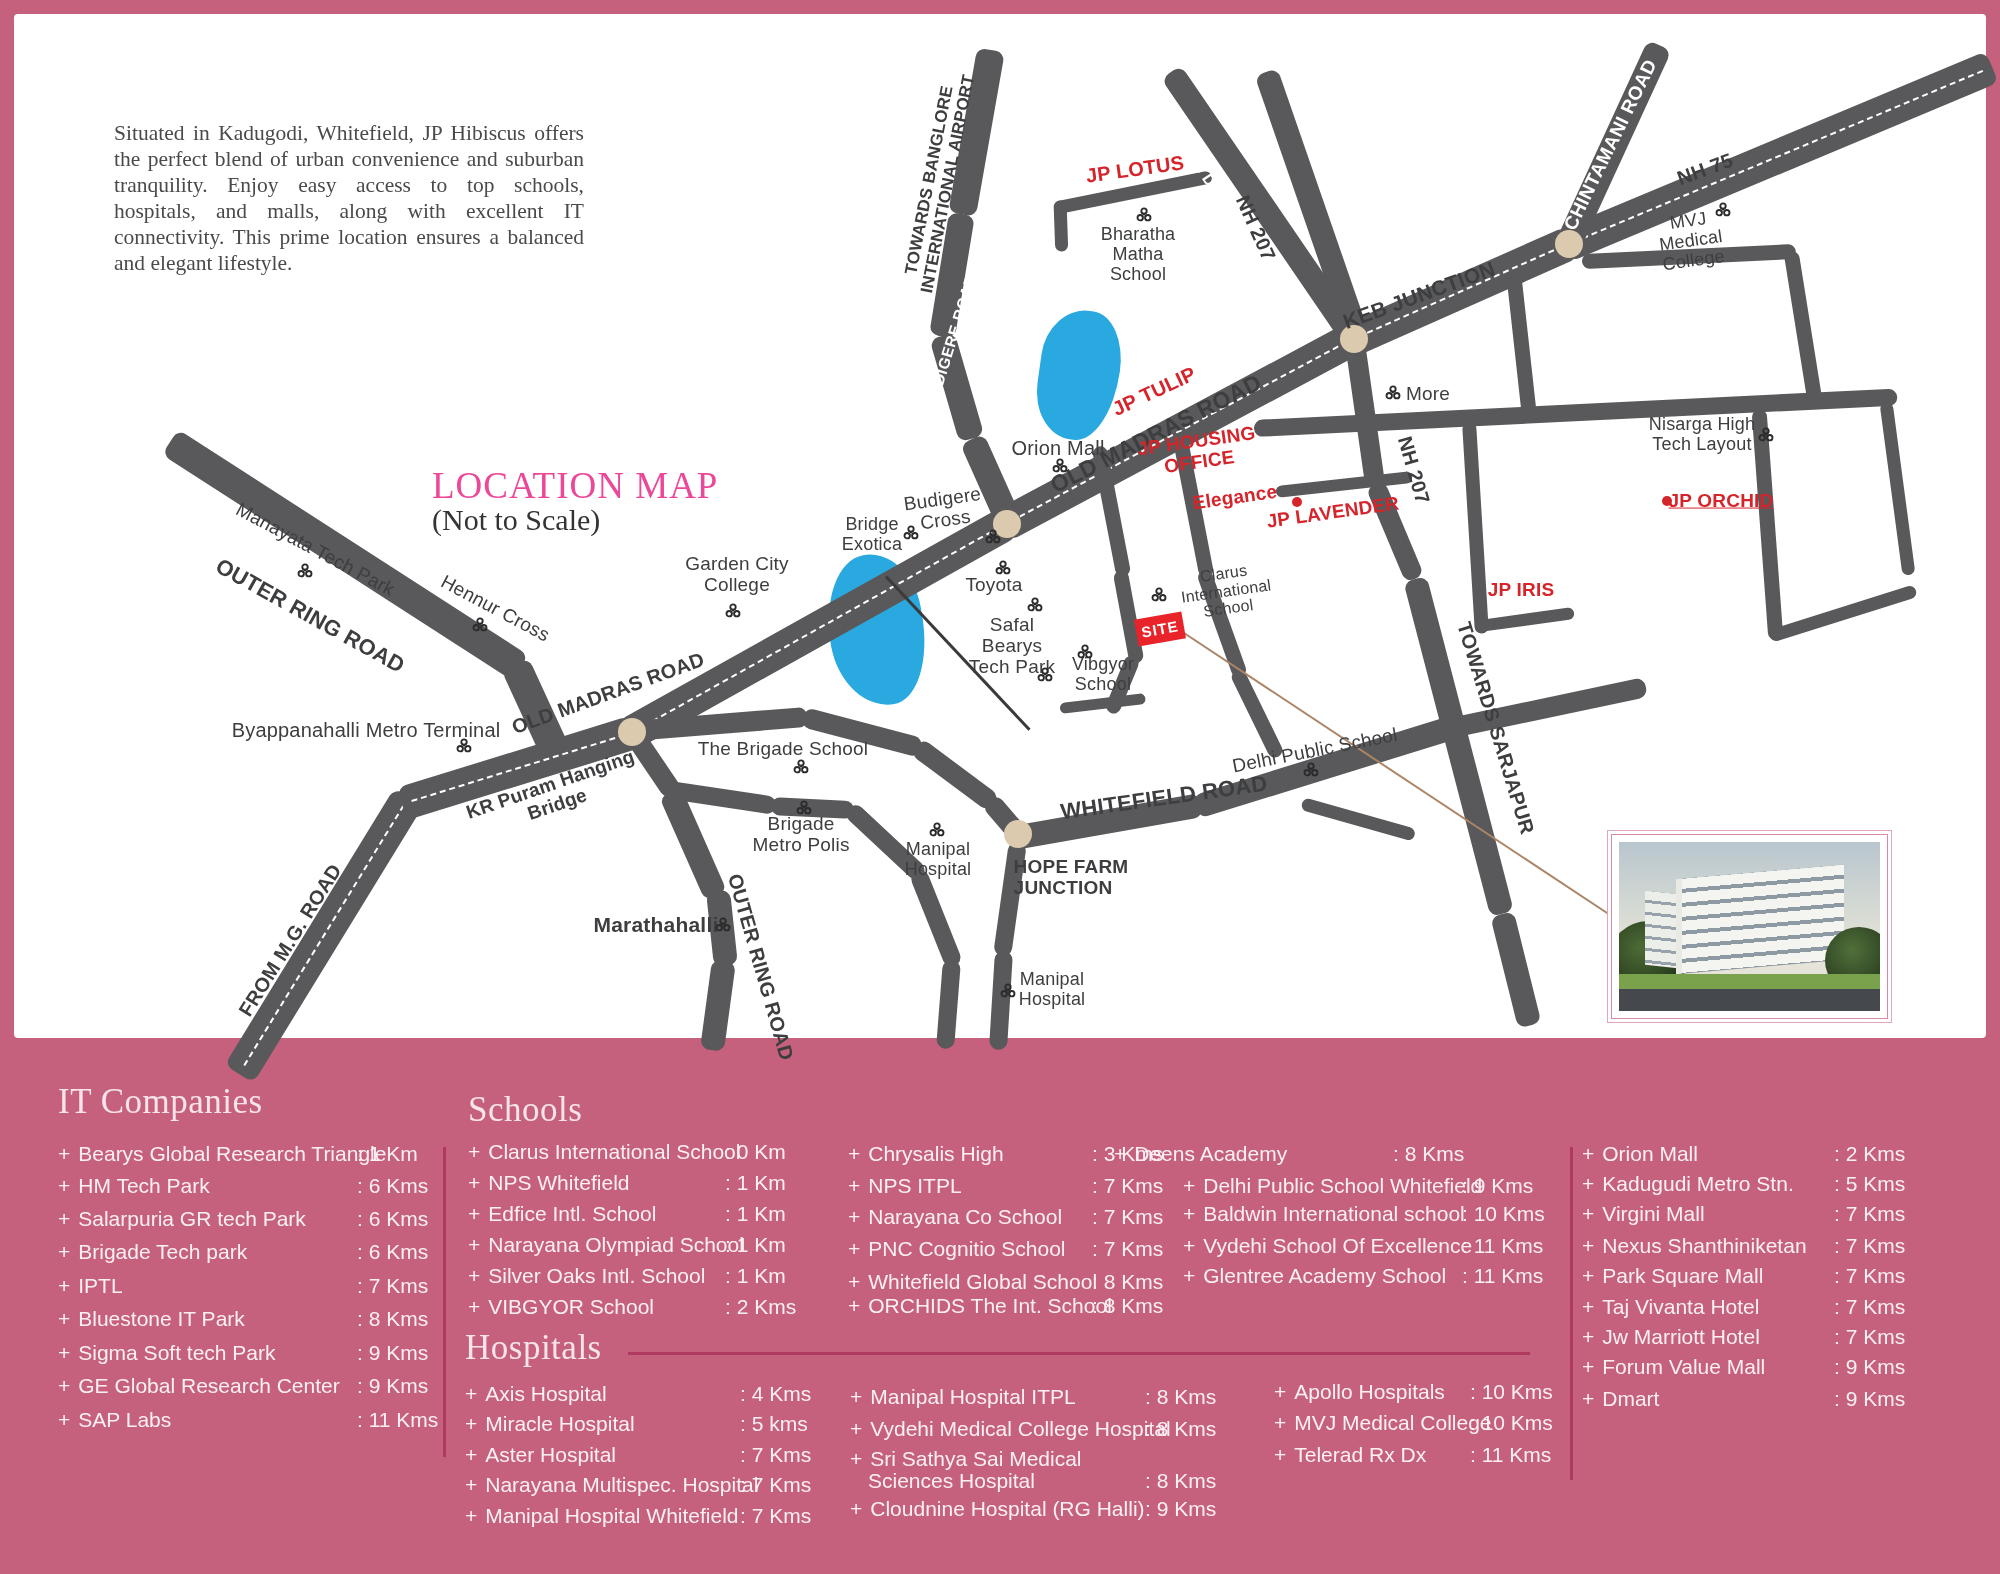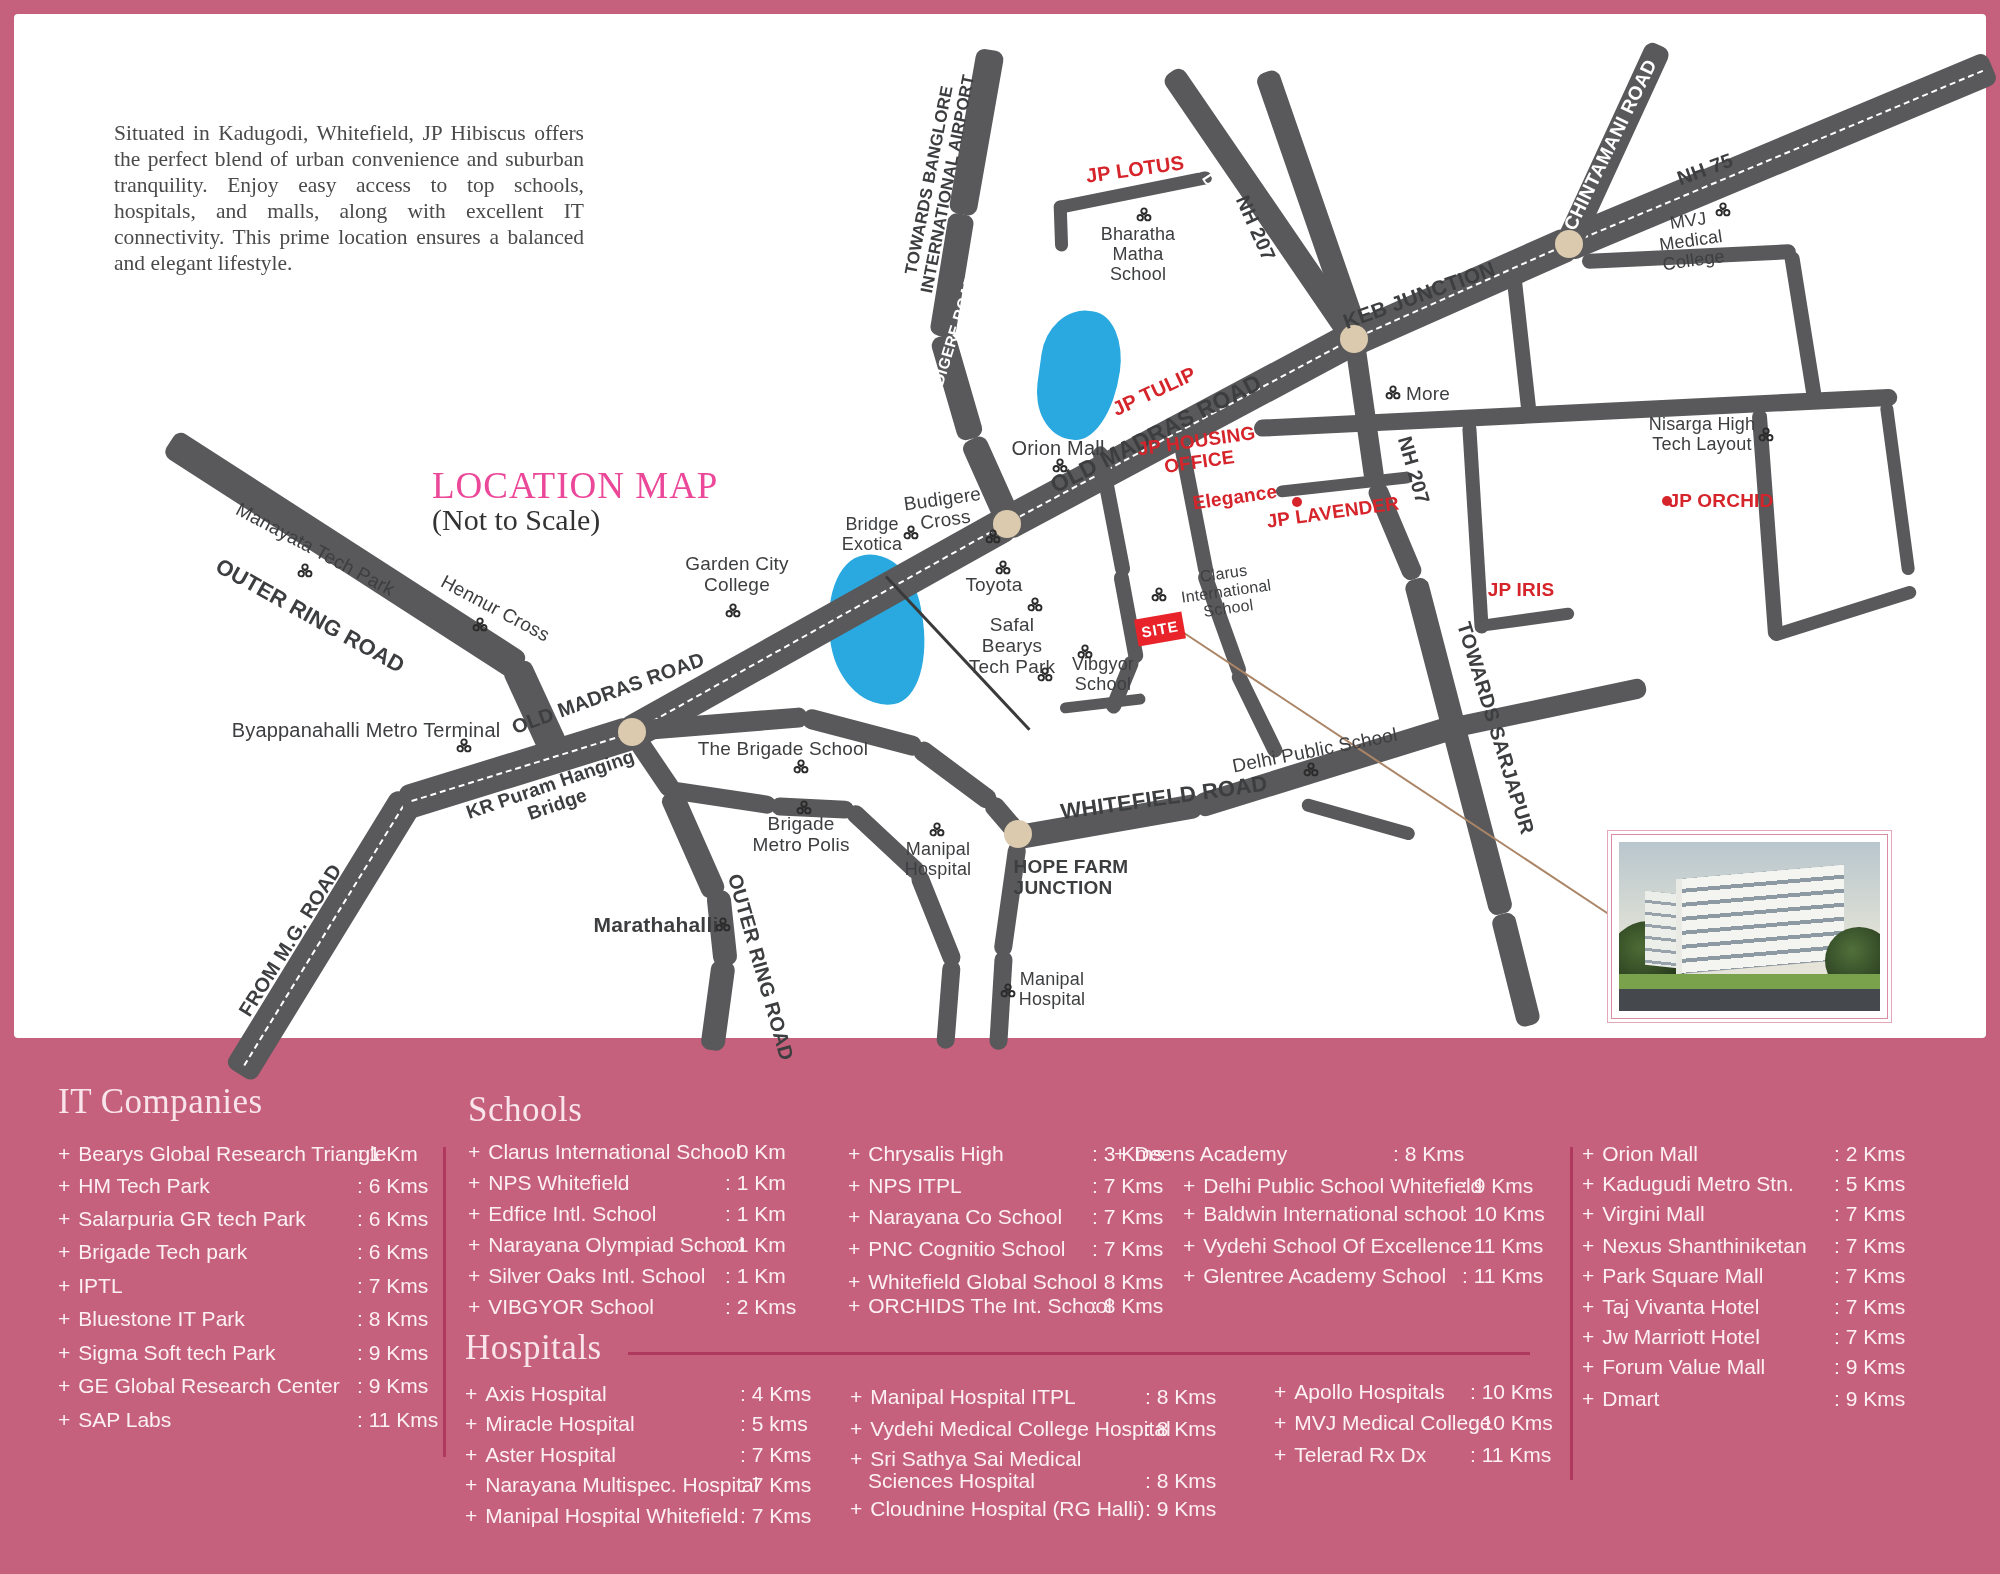--- a/index.html
+++ b/index.html
@@ -177,21 +177,21 @@
 International
 School</div>
   <div class="ml" style="left:1301px;top:737px;--r:-11deg;font-size:19px;">Delhi Public School</div>
   <div class="ml r" style="left:1121px;top:155px;--r:-8deg;font-size:20px;">JP LOTUS</div>
   <div class="ml r" style="left:1140px;top:377px;--r:-25deg;font-size:20px;">JP TULIP</div>
   <div class="ml r" style="left:1184px;top:438px;--r:-8deg;font-size:19px;">JP HOUSING
 OFFICE</div>
   <div class="ml r" style="left:1221px;top:484px;--r:-8deg;font-size:19px;">Elegance</div>
   <div class="ml r" style="left:1319px;top:499px;--r:-8deg;font-size:19px;">JP LAVENDER</div>
   <div class="ml r" style="left:1507px;top:576px;font-size:19px;">JP IRIS</div>
-  <div class="ml r" style="left:1707px;top:487px;font-size:19px;">JP ORCHID</div>
+  <div class="ml r" style="left:1707px;top:487px;font-size:19px;text-decoration:underline;">JP ORCHID</div>
 
   <i class="dot" style="left:1283px;top:488px;"></i>
   <i class="dot" style="left:1653px;top:487px;"></i>
 
   <div id="site-box">SITE</div>
 
   <span class="tre" style="left:291px;top:557px;"><svg viewBox="0 0 20 20">
         <g fill="none" stroke="#2b2b2b" stroke-width="2.1">
           <circle cx="10" cy="5.6" r="3"></circle>
           <circle cx="5.8" cy="13" r="3"></circle>

